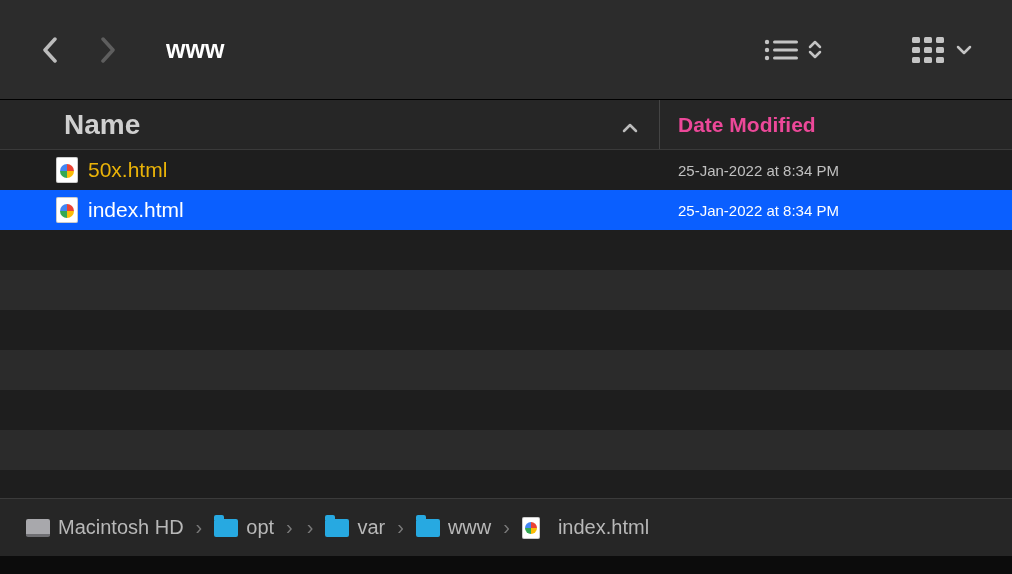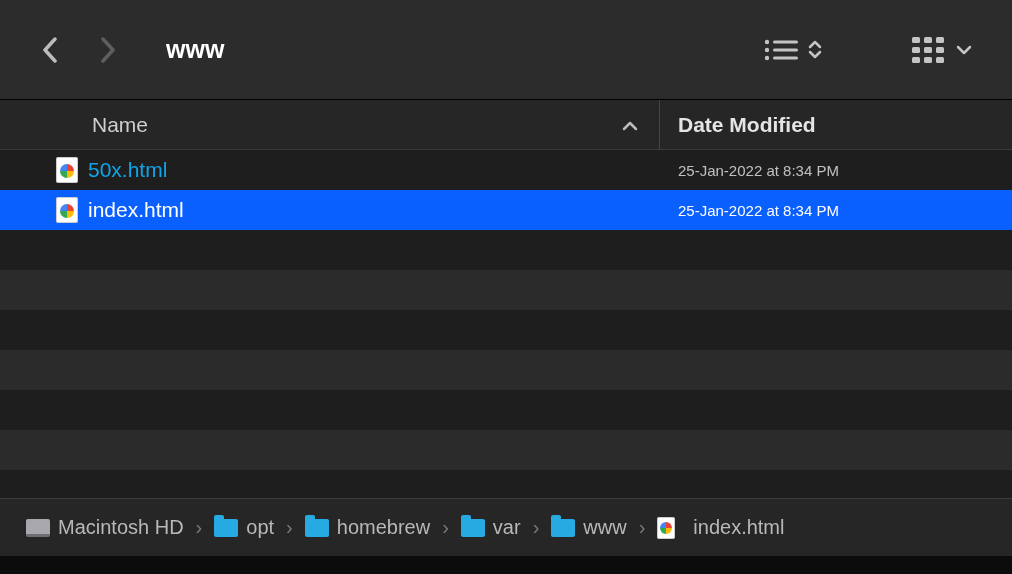--- a/index.html
+++ b/index.html
@@ -65,60 +65,60 @@
   
   .col-header {
     height: 50px;
     background: #262626;
     display: flex;
     align-items: center;
     border-bottom: 1px solid #3a3a3a;
   }
   .col-name {
     flex: 0 0 660px;
-    padding-left: 92px;
-    font-size: 21px;
-    font-weight: 400;
+    padding-left: 64px;
+    font-size: 28px;
+    font-weight: 700;
     color: #cfcfcf;
     position: relative;
     border-right: 1px solid #444;
     height: 100%;
     display:flex;
     align-items:center;
   }
   .sort-chevron {
     position: absolute;
     right: 20px;
     top: 50%;
     transform: translateY(-50%);
   }
   .col-date {
     flex: 1;
     padding-left: 18px;
     font-size: 21px;
     font-weight: 600;
-    color: #e5e5e5;
+    color: #ec4899;
   }
 
   
   .file-list { }
   .file-row {
     height: 40px;
     display: flex;
     align-items: center;
     cursor: pointer;
   }
   .file-row.selected { background: #0a5fff; }
   .file-row .file-name {
     flex: 0 0 660px;
     display: flex;
     align-items: center;
     padding-left: 56px;
     font-size: 21px;
-    color: #0ea5e9;
+    color: #eab308;
   }
   .file-row.selected .file-name,
   .file-row.selected .file-date { color: #ffffff; }
   .file-row .file-date {
     flex: 1;
     padding-left: 18px;
     font-size: 15px;
     color: #c0c0c0;
   }
   .file-icon {
@@ -304,24 +304,20 @@
   <span class="crumb">
     <span class="hd-ico"></span>
     <span>Macintosh HD</span>
   </span>
   <span class="sep">›</span>
   <span class="crumb">
     <span class="folder-ico"></span>
     <span>opt</span>
   </span>
   <span class="sep">›</span>
-  <span class="crumb">
-    <span class="folder-ico"></span>
-    <span>homebrew</span>
-  </span>
   <span class="sep">›</span>
   <span class="crumb">
     <span class="folder-ico"></span>
     <span>var</span>
   </span>
   <span class="sep">›</span>
   <span class="crumb">
     <span class="folder-ico"></span>
     <span>www</span>
   </span>

